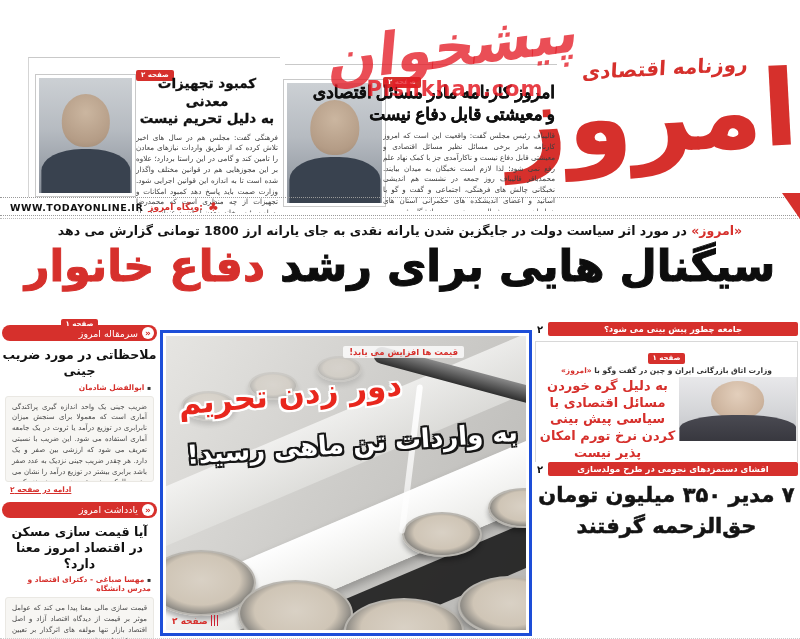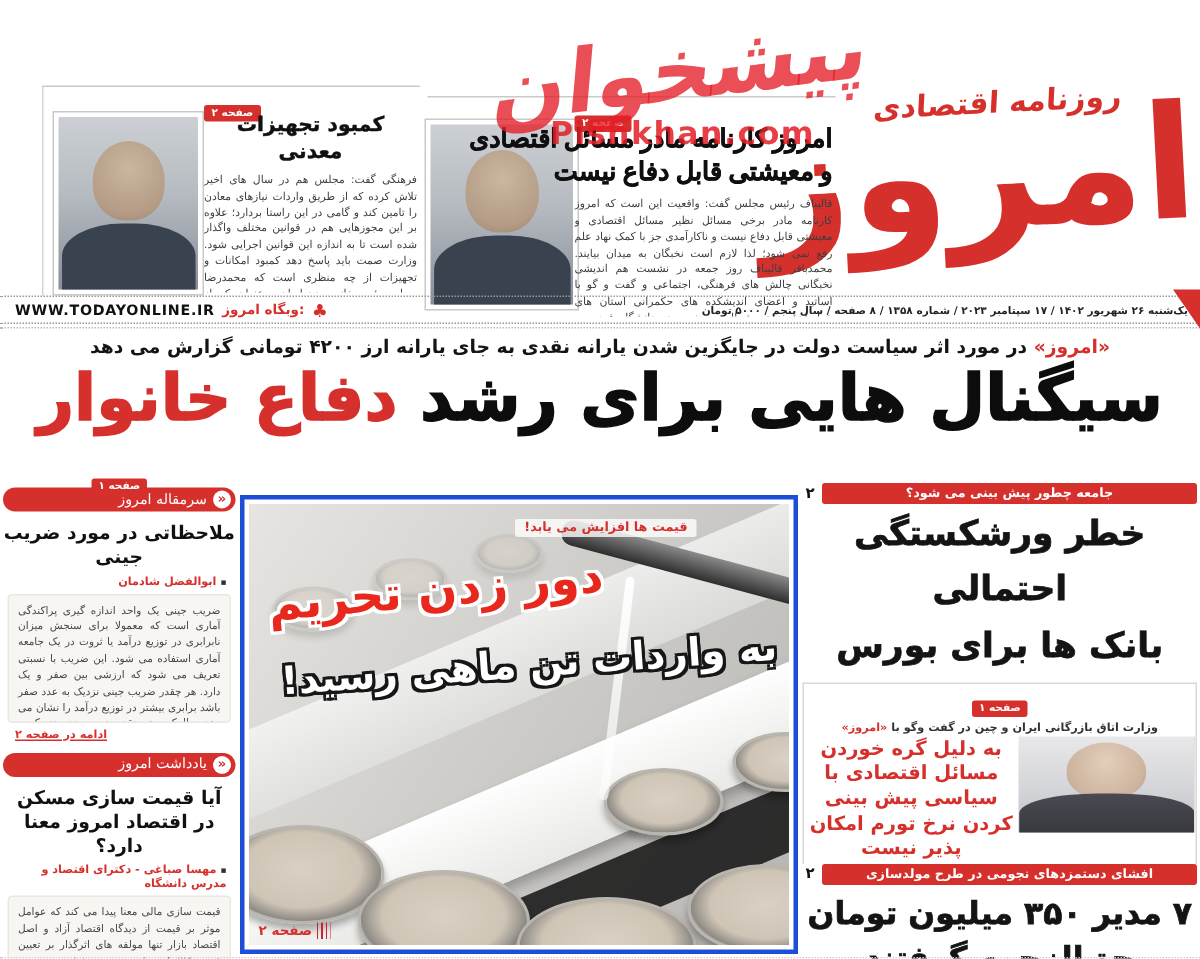--- a/index.html
+++ b/index.html
@@ -147,50 +147,50 @@
   <div class="wm-script">پیشخوان</div>
   <div class="wm-site">Pishkhan.com</div>
 </div>
 
 <div class="abs top-article" id="topLeft">
   <div class="ta-photo"></div>
   <div class="ta-text">
     <div class="ta-tagrow"><span class="tag">صفحه ۲</span></div>
     <div class="ta-title">
       <div>کمبود تجهیزات معدنی</div>
+      <div>به دلیل تحریم نیست</div>
     </div>
     <div class="ta-body">فرهنگی گفت: مجلس هم در سال های اخیر تلاش کرده که از طریق واردات نیازهای معادن را تامین کند و گامی در این راستا بردارد؛ علاوه بر این مجوزهایی هم در قوانین مختلف واگذار شده است تا به اندازه این قوانین اجرایی شود. وزارت صمت باید پاسخ دهد کمبود امکانات و تجهیزات از چه منظری است که محمدرضا بهرامن رئیس خانه معدن ایران به عنوان یکی از فعالان اصلی روش معدن کاری و فرآوری مطرح کرده و کارگزاران این معدن نیز مطرح کردند و رئیس خانه معدن ایران در عین حال درباره ایمنی معادن ایران بر این باور است که ...</div>
   </div>
 </div>
 
 <div class="abs top-article" id="topMid">
   <div class="ta-photo"></div>
   <div class="ta-text">
     <div class="ta-tagrow"><span class="tag">صفحه ۲</span></div>
     <div class="ta-title">
       <div>امروز کارنامه مادر مسائل اقتصادی</div>
       <div>و معیشتی قابل دفاع نیست</div>
     </div>
     <div class="ta-body">قالیباف رئیس مجلس گفت: واقعیت این است که امروز کارنامه مادر برخی مسائل نظیر مسائل اقتصادی و معیشتی قابل دفاع نیست و ناکارآمدی جز با کمک نهاد علم رفع نمی شود؛ لذا لازم است نخبگان به میدان بیایند. محمدباقر قالیباف روز جمعه در نشست هم اندیشی نخبگانی چالش های فرهنگی، اجتماعی و گفت و گو با اساتید و اعضای اندیشکده های حکمرانی استان های خراسان رضوی، شمالی و جنوبی در دانشگاه فردوسی مشهد برگزار شد، با بیان اینکه واقعیت این است که امروز کارنامه مادر برخی مسائل نظیر مسائل اقتصادی و معیشتی قابل دفاع نیست گفت: باید ببینیم ریشه این ناکارآمدی در...</div>
   </div>
 </div>
 
 <div class="abs rule-top"></div>
 <div class="abs daterow">
-  <div class="dateline">یک‌شنبه ۲۶ شهریور ۱۴۰۲ / ۱۷ سپتامبر ۲۰۲۳ / شماره ۱۳۵۸ / ۸ صفحه / سال پنجم / ۵۰۰۰ تومان</div>
   <div class="siteline">
     <span class="site-url">WWW.TODAYONLINE.IR</span>
     <span class="site-label">وبگاه امروز:</span>
     <span class="club">♣</span>
   </div>
 </div>
 <div class="abs rule-bot"></div>
 
 <div class="abs kicker">
-  <span class="brand">«امروز»</span><span> در مورد اثر سیاست دولت در جایگزین شدن یارانه نقدی به جای یارانه ارز ۴۲۰۰ تومانی گزارش می دهد</span>
+  <span class="brand">«امروز»</span><span> در مورد اثر سیاست دولت در جایگزین شدن یارانه نقدی به جای یارانه ارز 1800 تومانی گزارش می دهد</span>
 </div>
 <div class="abs mainhead">
   <span>سیگنال هایی برای رشد </span><span class="red">دفاع خانوار</span>
 </div>
 
 <div class="abs leftcol">
   <div class="lc-tagrow"><span class="tag">صفحه ۱</span></div>
 
   <div class="banner">
     <span class="banner-ico">«</span>
@@ -241,24 +241,20 @@
       <span>صفحه ۲</span>
     </div>
   </div>
 </div>
 
 <div class="abs rightcol">
   <div class="kbar">
     <span class="num">۲</span>
     <span class="bar">جامعه چطور پیش بینی می شود؟</span>
   </div>
-  <div class="r-head1">
-    <div>خطر ورشکستگی احتمالی</div>
-    <div>بانک ها برای بورس</div>
-  </div>
 
   <div class="story2">
     <span class="tag">صفحه ۱</span>
     <div class="s2-kicker">
       <span>وزارت اتاق بازرگانی ایران و چین در گفت وگو با </span><span class="brand">«امروز»</span>
     </div>
     <div class="s2-row">
       <div class="s2-photo"></div>
       <div class="s2-title">به دلیل گره خوردن مسائل اقتصادی با سیاسی پیش بینی کردن نرخ تورم امکان پذیر نیست</div>
     </div>

